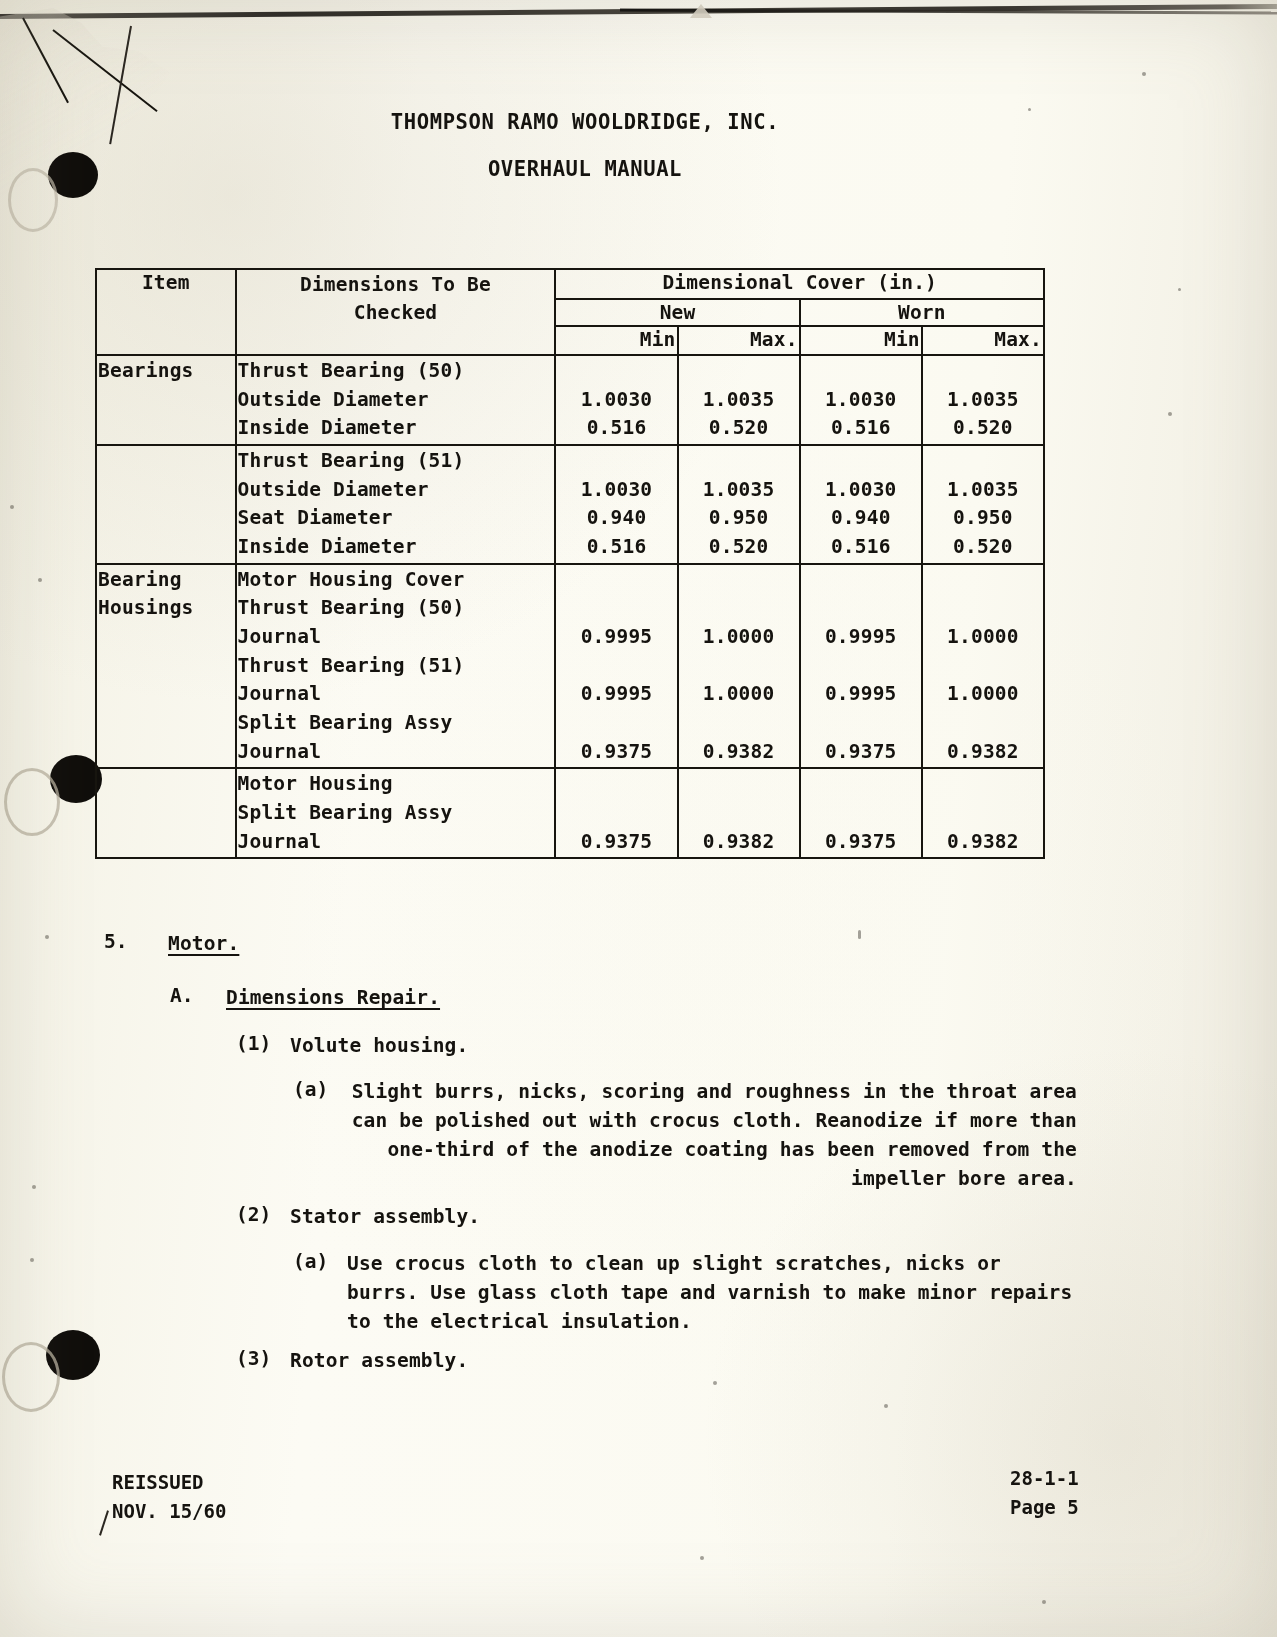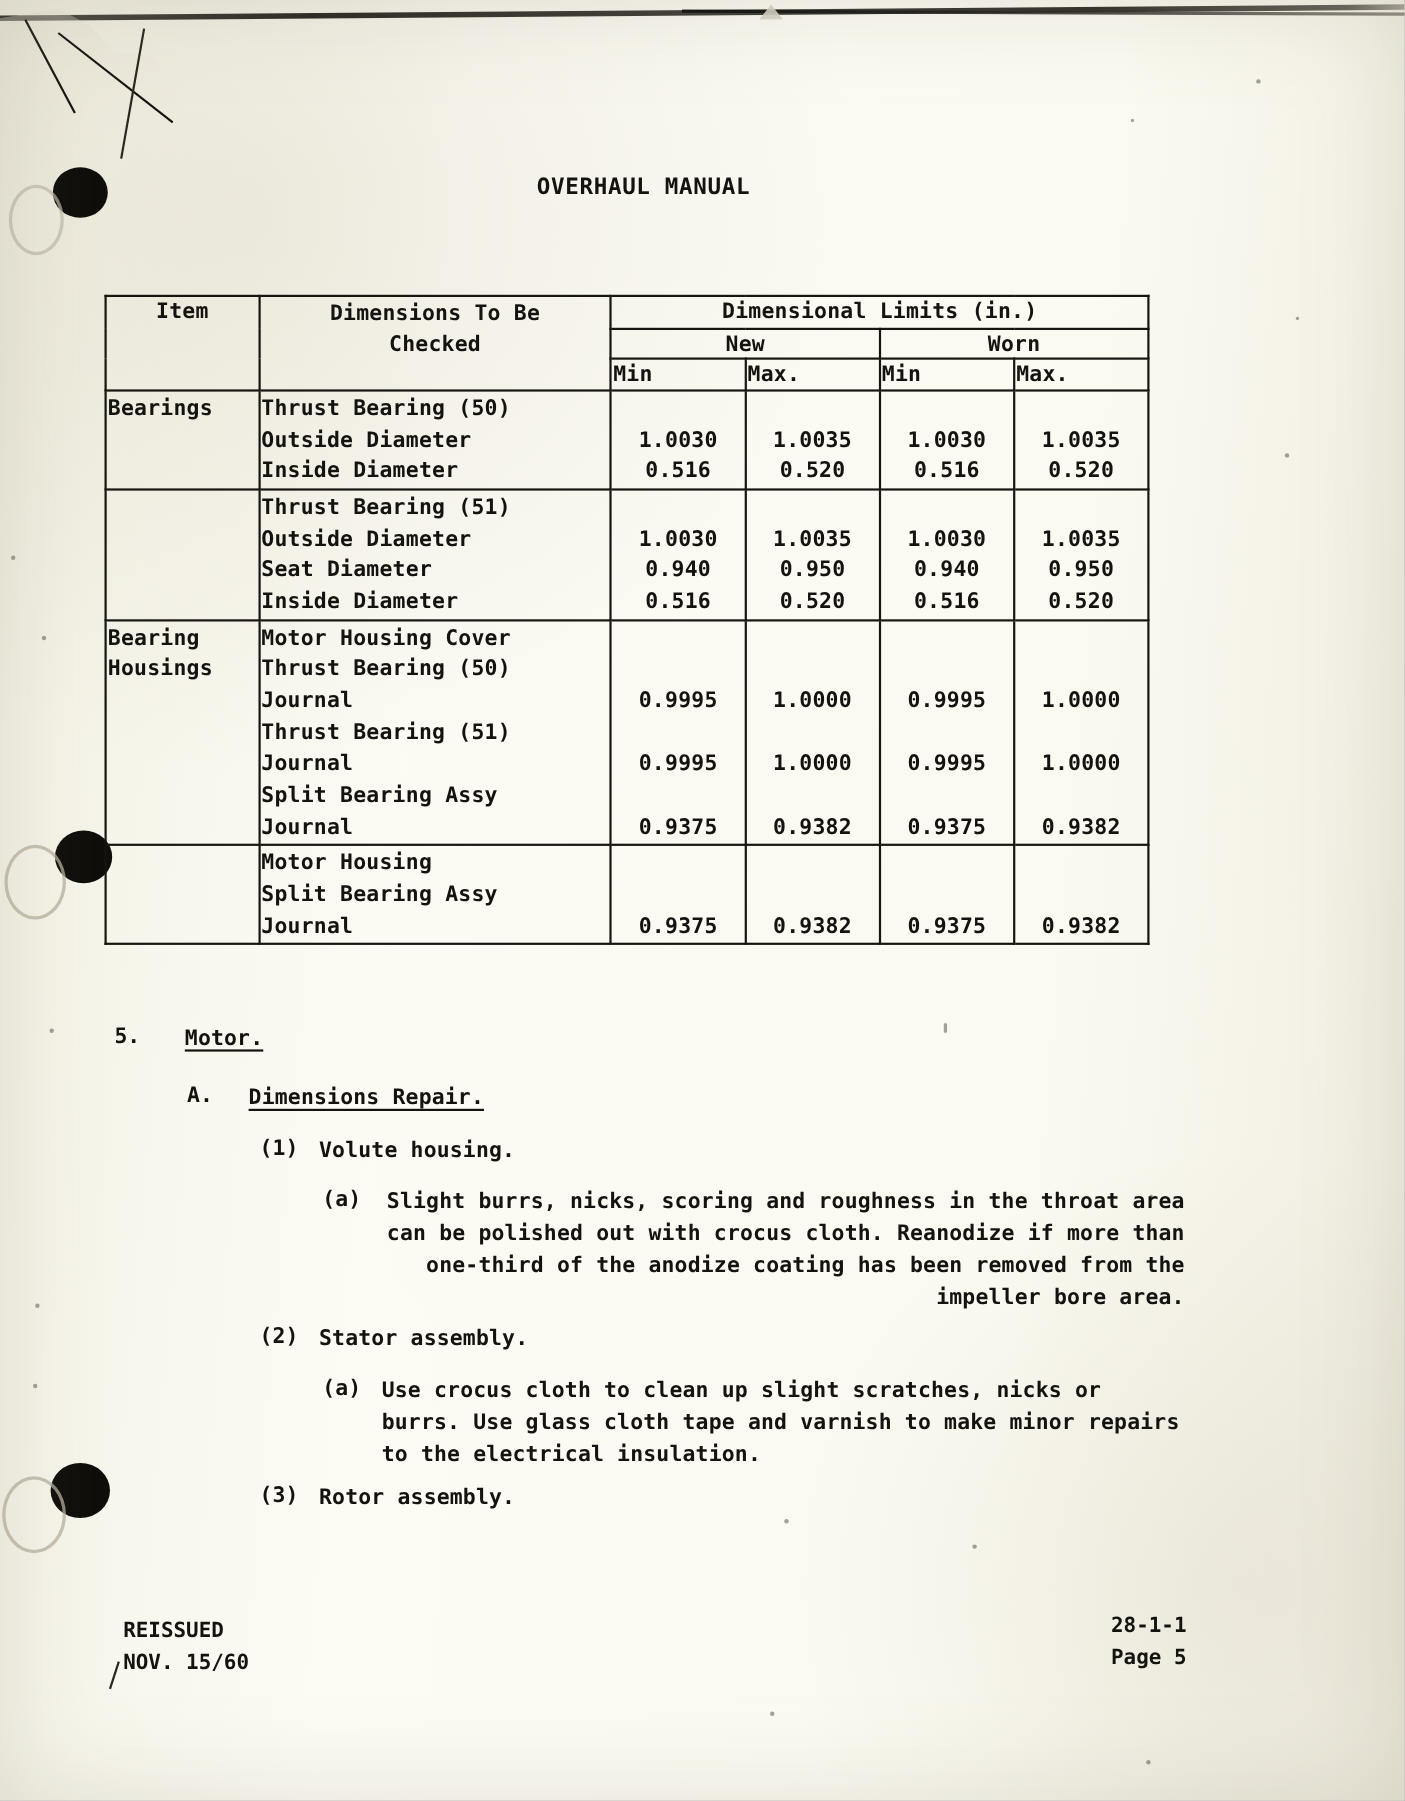--- a/index.html
+++ b/index.html
@@ -162,21 +162,21 @@
     border: 2px solid #17150f;
     padding: 1px;
     font-weight: 600;
     vertical-align: top;
   }
 
   .hdr-item { width: 138px; height: 76px; vertical-align: bottom; text-align: center; padding-bottom: 6px; }
   .hdr-dims { width: 328px; vertical-align: bottom; text-align: center; padding-bottom: 6px; line-height: 1.45; }
   .hdr-dl   { height: 26px; text-align: center; }
   .hdr-nw   { height: 23px; text-align: center; }
-  .hdr-mm   { height: 25px; text-align: left; width: 121px; }
+  .hdr-mm   { height: 25px; text-align: right; width: 121px; }
 
   .sect-item { text-align: left; padding: 14px 0 10px 10px; line-height: 1.47; white-space: pre-line; }
   .sect-dims { text-align: left; padding: 14px 0 10px 14px; line-height: 1.47; white-space: pre-line; }
   .sect-num  { text-align: center; padding: 14px 0 10px 0; line-height: 1.47; white-space: pre-line; }
 
   
   .body-block { position: absolute; left: 0; top: 0; width: 1277px; }
   .para { position: absolute; font-size: 19.5px; line-height: 1.48; letter-spacing: .15px; font-weight: 600; }
   .u { text-decoration: underline; text-decoration-thickness: 2px; text-underline-offset: 4px; }
   .marker { position: absolute; font-weight: 600; font-size: 19.5px; }
@@ -239,29 +239,30 @@
   <div class="speck" style="left:30px;   top:1258px;width:4px; height:4px;"></div>
   <div class="speck" style="left:858px;  top:930px; width:3px; height:9px; border-radius:2px;"></div>
   <div class="speck" style="left:713px;  top:1381px;width:4px; height:4px;"></div>
   <div class="speck" style="left:884px;  top:1404px;width:4px; height:4px;"></div>
   <div class="speck" style="left:1045px; top:1086px;width:3px; height:3px;"></div>
   <div class="speck" style="left:1042px; top:1600px;width:4px; height:4px;"></div>
   <div class="speck" style="left:700px;  top:1556px;width:4px; height:4px;"></div>
 
   <div class="content">
 
+    <div class="heading h-company">THOMPSON RAMO WOOLDRIDGE, INC.</div>
     <div class="heading h-manual">OVERHAUL MANUAL</div>
 
     <table class="wear">
       <thead>
         <tr>
           <td class="hdr-item" rowspan="3">Item</td>
           <td class="hdr-dims" rowspan="3" style="white-space: pre-line;">Dimensions To Be
 Checked</td>
-          <td class="hdr-dl" colspan="4">Dimensional Limits (in.)</td>
+          <td class="hdr-dl" colspan="4">Dimensional Cover (in.)</td>
         </tr>
         <tr>
           <td class="hdr-nw" colspan="2">New</td>
           <td class="hdr-nw" colspan="2">Worn</td>
         </tr>
         <tr>
           <td class="hdr-mm">Min</td>
           <td class="hdr-mm">Max.</td>
           <td class="hdr-mm">Min</td>
           <td class="hdr-mm">Max.</td>

